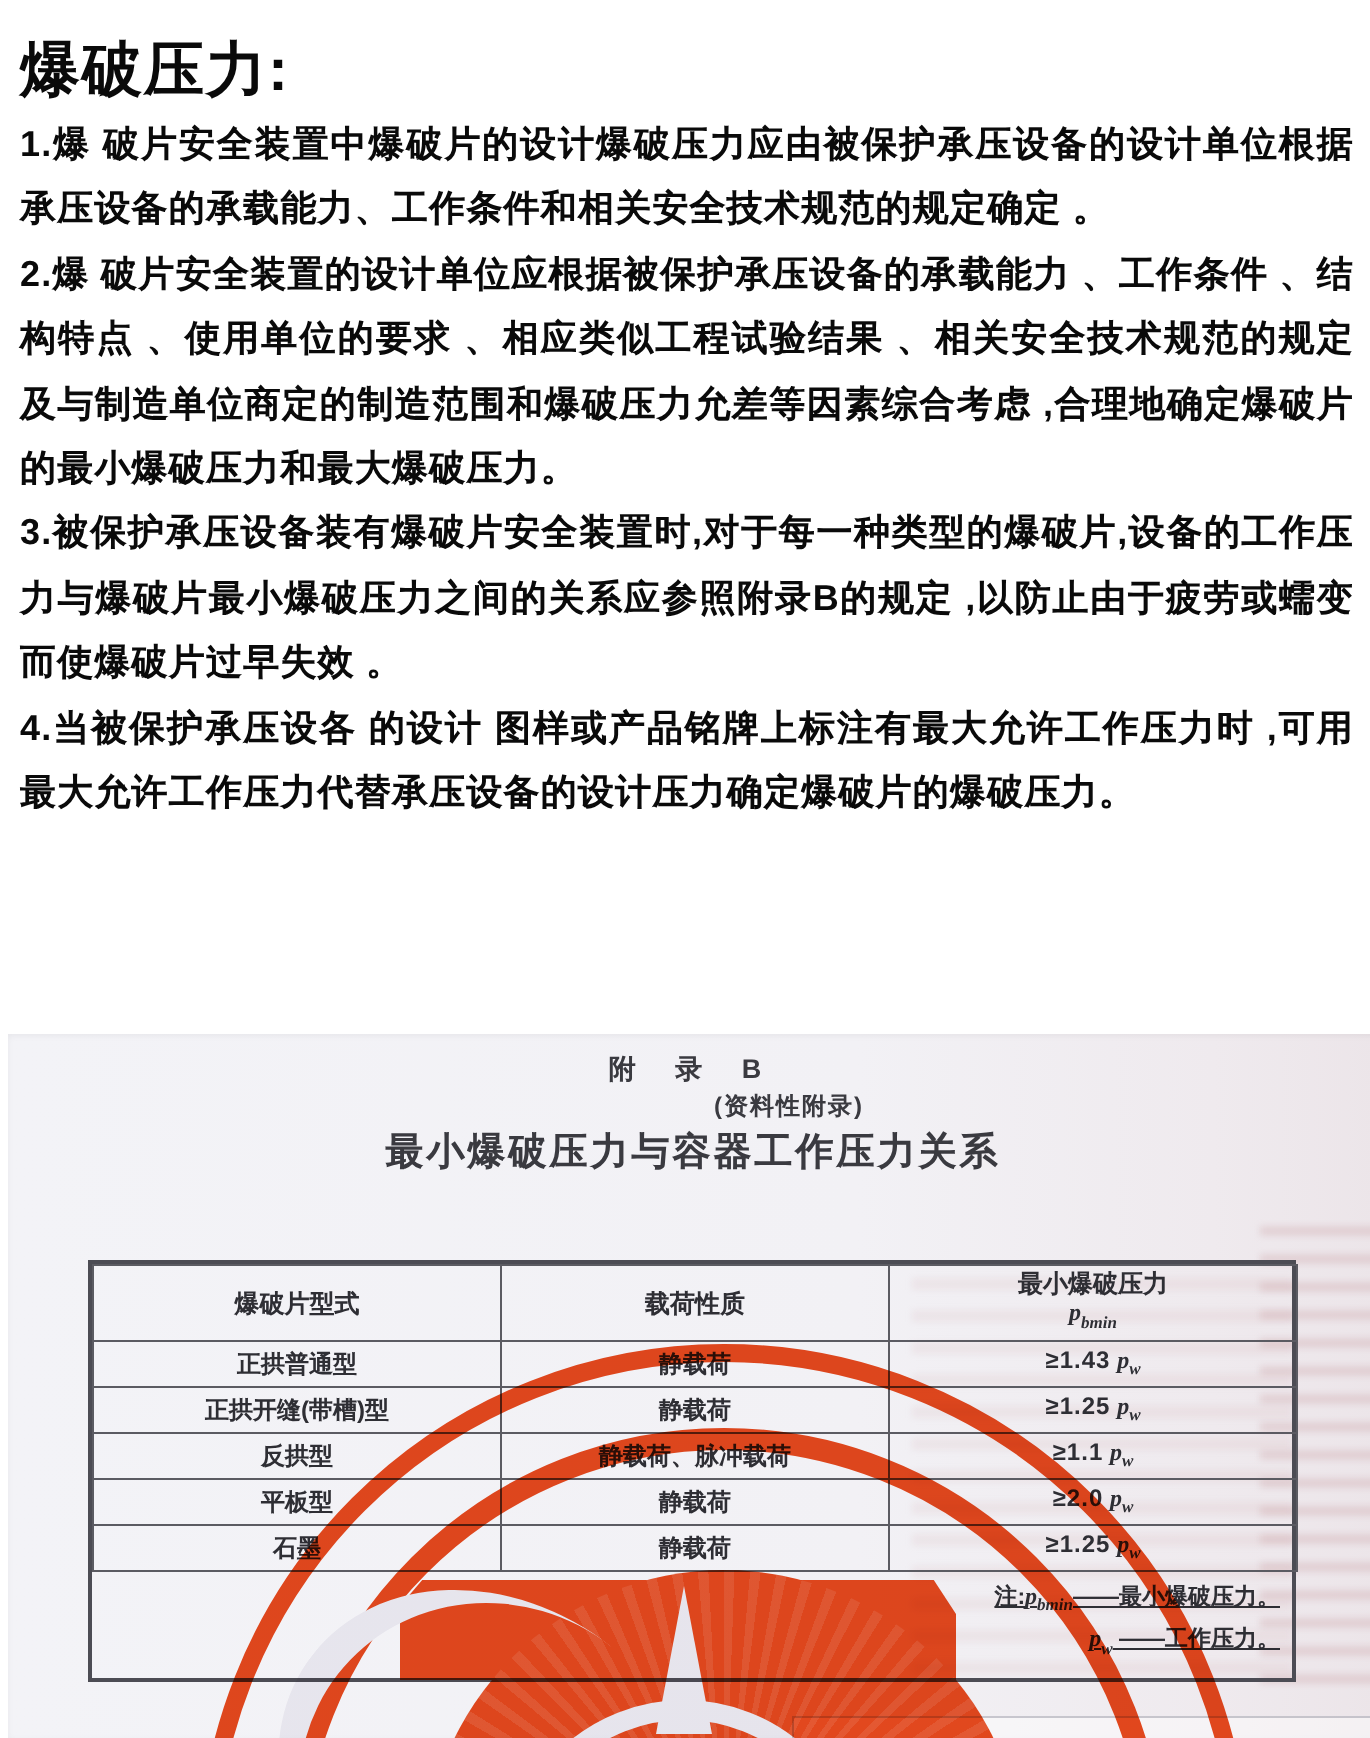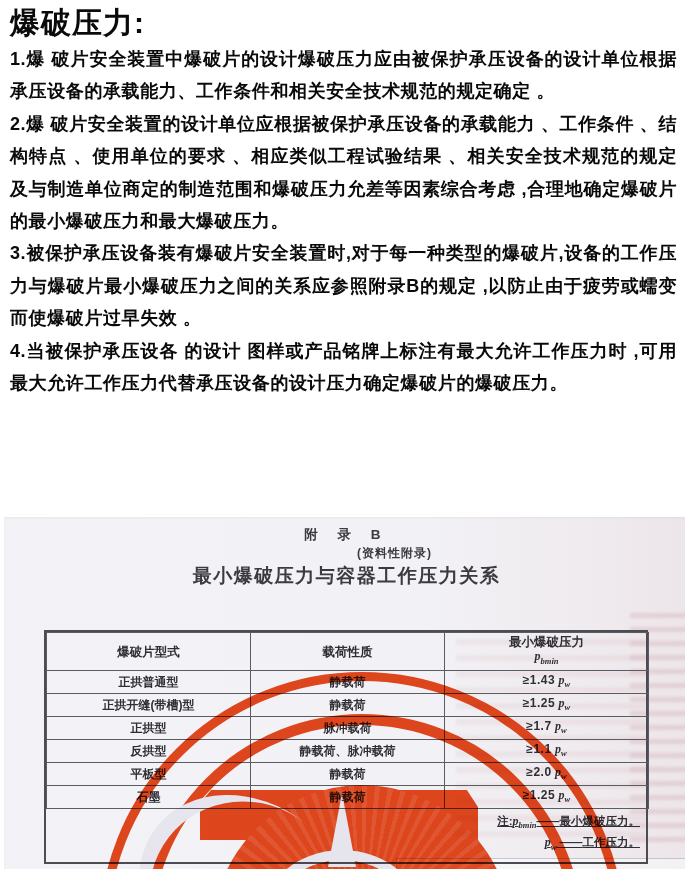--- a/index.html
+++ b/index.html
@@ -2,21 +2,21 @@
 <html><head>
 <meta charset="utf-8">
 <style>
   html,body{margin:0;padding:0;}
   body{
     width:685px;height:869px;position:relative;background:#ffffff;overflow:hidden;
     font-family:"Liberation Sans", sans-serif;
   }
   
   .article{
-    position:absolute;top:0;left:0;width:685px;padding:5px 8px 0 10px;box-sizing:border-box;
+    position:absolute;top:0;left:0;width:685px;padding:18px 8px 0 10px;box-sizing:border-box;
     color:#0a0a0a;
   }
   .article h1{
     margin:0 0 2px 0;font-size:30px;line-height:36px;font-weight:800;letter-spacing:1px;
   }
   .article p{
     margin:0;font-size:18px;line-height:32.4px;font-weight:600;letter-spacing:0.6px;
     text-align:justify;
   }
   
@@ -148,28 +148,20 @@
 
           <tr>
             <td>正拱开缝(带槽)型</td>
             <td>静载荷</td>
             <td>
               <span class="minval">≥1.25</span>
               <span class="formula"><span>p</span><sub>w</sub></span>
             </td>
           </tr>
 
-          <tr>
-            <td>正拱型</td>
-            <td>脉冲载荷</td>
-            <td>
-              <span class="minval">≥1.7</span>
-              <span class="formula"><span>p</span><sub>w</sub></span>
-            </td>
-          </tr>
 
           <tr>
             <td>反拱型</td>
             <td>静载荷、脉冲载荷</td>
             <td>
               <span class="minval">≥1.1</span>
               <span class="formula"><span>p</span><sub>w</sub></span>
             </td>
           </tr>
 

